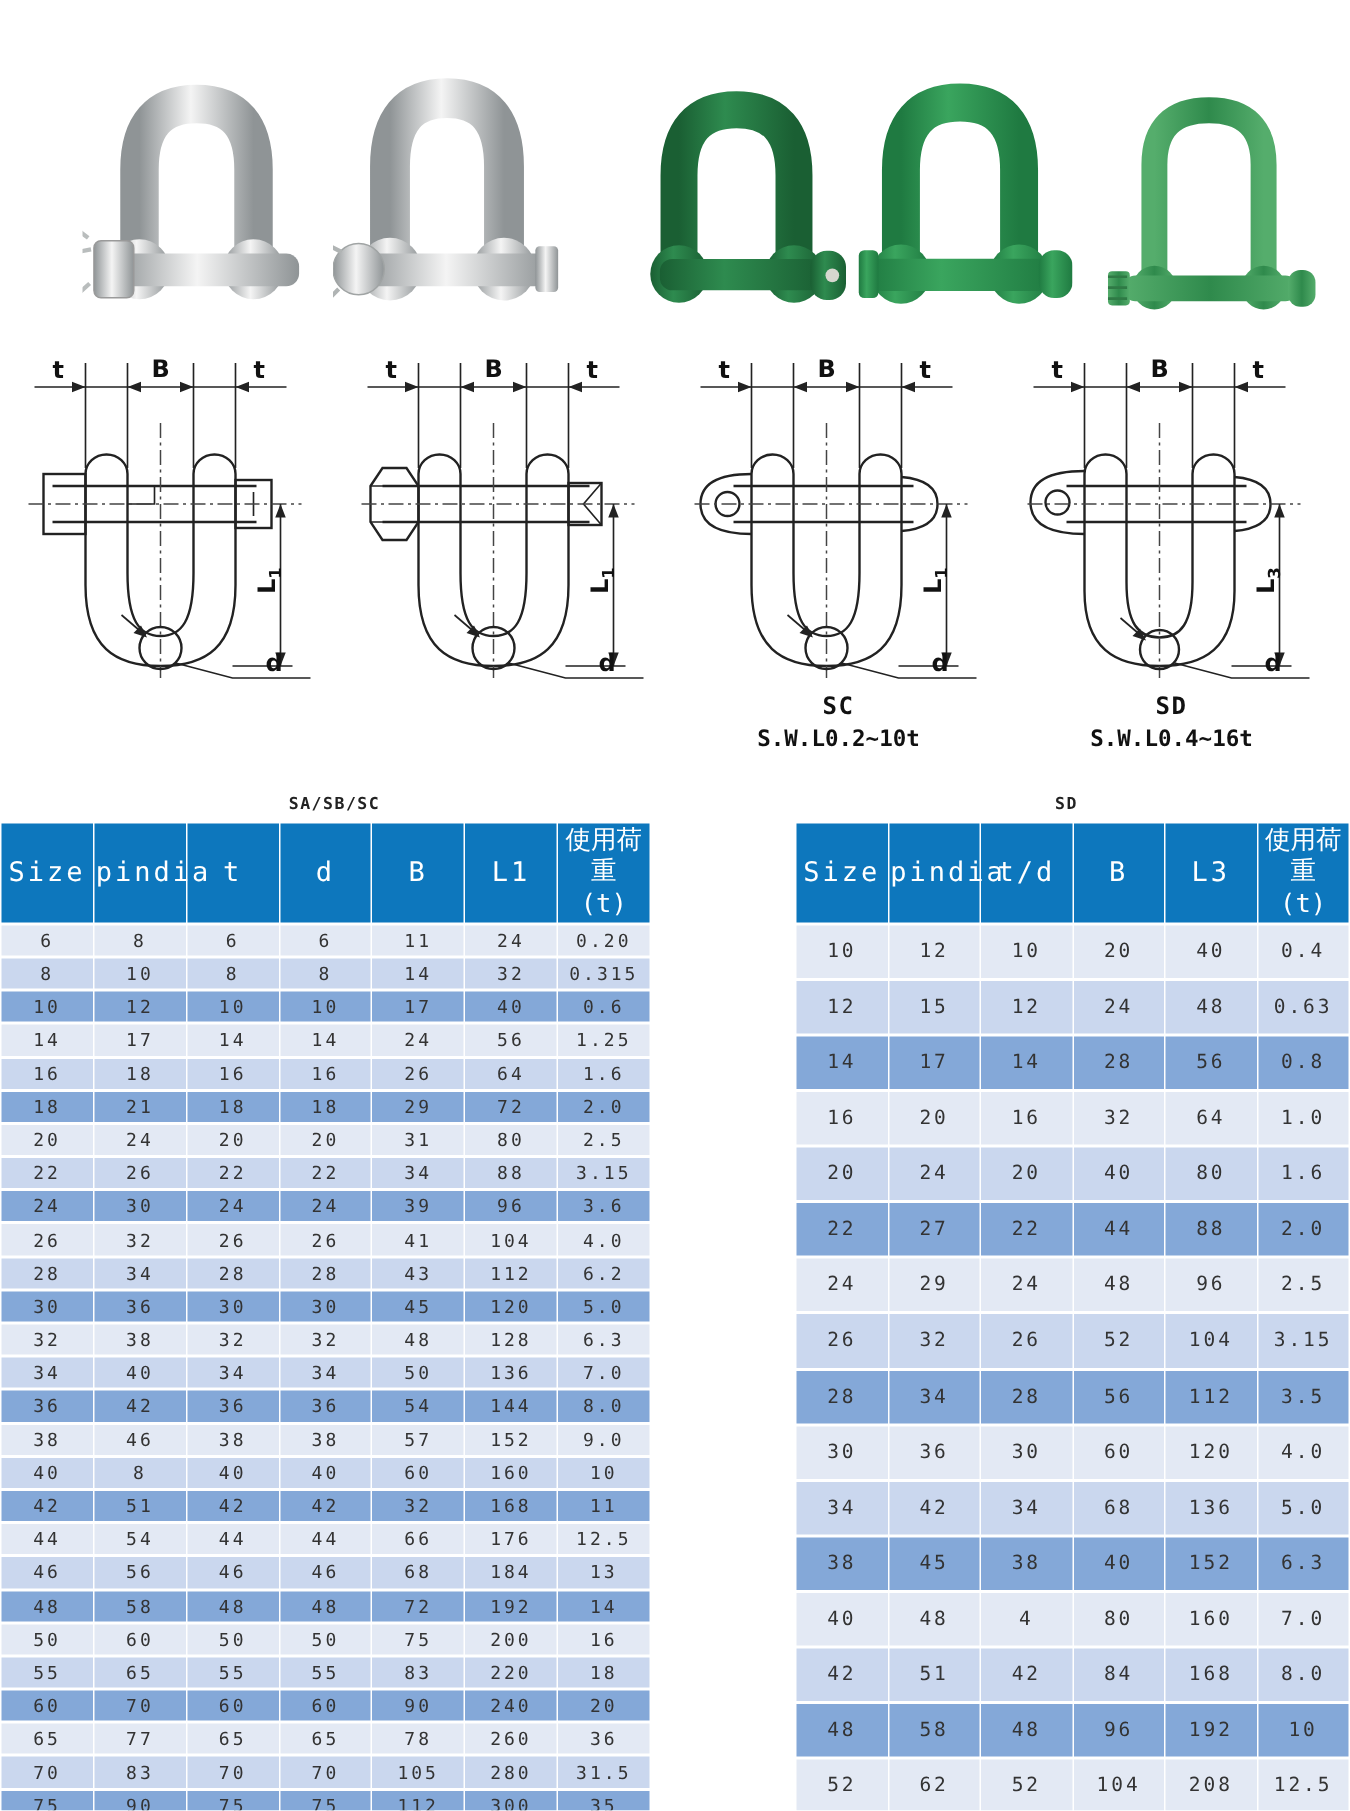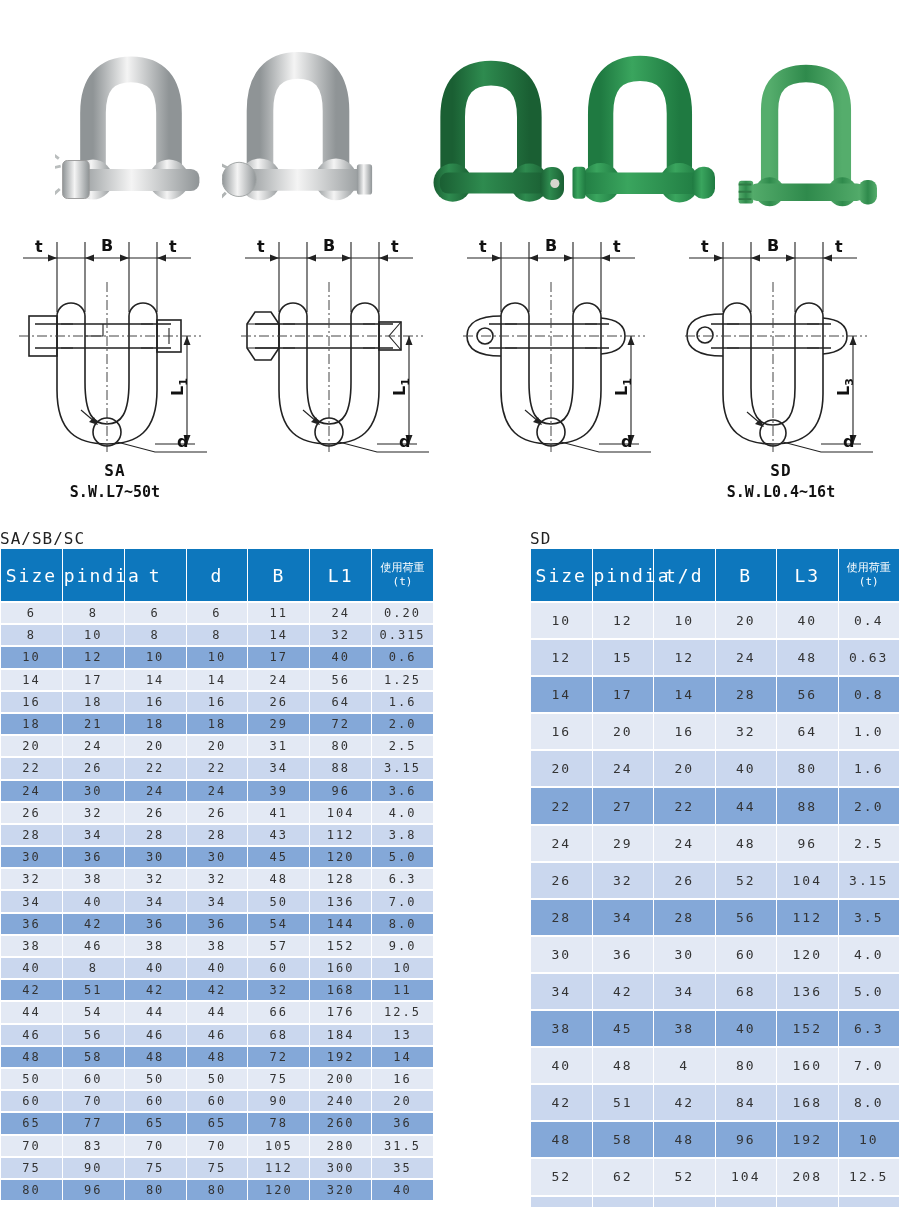--- a/index.html
+++ b/index.html
@@ -9,28 +9,28 @@
   .diagram{position:absolute;width:220px;margin:0;}
   .diagram .ln{fill:none;stroke:#222;stroke-width:1.6px;}
   .diagram .thin{fill:none;stroke:#222;stroke-width:1.1px;}
   .diagram .cl{fill:none;stroke:#444;stroke-width:1px;stroke-dasharray:10 3 2 3;}
   .diagram .arr{fill:#222;stroke:none;}
   .diagram text{font-family:"DejaVu Sans",sans-serif;font-weight:bold;font-size:16px;fill:#111;}
   .diagram text.sub-holder tspan.sub{font-size:11px;}
   .dcap{text-align:center;font-family:"DejaVu Sans Mono",monospace;color:#111;}
   .dcap .code{font-size:16px;font-weight:bold;letter-spacing:1px;}
   .dcap .swl{font-size:15px;font-weight:bold;margin-top:3px;}
-  .tbl-caption{position:absolute;font-size:16px;letter-spacing:1px;color:#222;text-align:left;}
+  .tbl-caption{position:absolute;font-size:11px;letter-spacing:1px;color:#222;text-align:center;font-weight:bold;}
   .cap-left{left:0;top:529px;width:446px;}
   .cap-right{left:530px;top:529px;width:362px;}
   table.spec{position:absolute;border-collapse:separate;border-spacing:1px 2px;table-layout:fixed;
              background:#fff;}
   table.spec th{background:var(--table-header-bg,#0d77bd);color:var(--table-header-text,#fff);
                 font-weight:normal;font-size:18px;letter-spacing:2px;vertical-align:middle;}
-  table.spec th.cjk{font-size:11px;letter-spacing:0;line-height:1.25;}
+  table.spec th.cjk{font-size:17px;letter-spacing:0;line-height:1.25;}
   table.spec td{text-align:center;color:var(--cell-text,#333);font-size:12px;letter-spacing:2px;}
   table.left-spec{left:0;top:547px;width:434px;}
   table.right-spec{left:530px;top:547px;width:370px;}
   table.spec thead th{height:50px;}
   table.left-spec td{height:18.2px;}
   table.right-spec td{height:33.1px;font-size:13px;}
   table.spec tbody tr:nth-child(3n+1) td{background:var(--row-light,#e3e9f4);}
   table.spec tbody tr:nth-child(3n+2) td{background:var(--row-mid,#cad7ee);}
   table.spec tbody tr:nth-child(3n)   td{background:var(--row-dark,#84a8d8);}
 </style>
@@ -133,24 +133,20 @@
       <path class="cl" d="M102 50 V220 M14 104 H196"></path>
       <path class="thin" d="M150 212 H190 M182 104 V212"></path>
       <path class="arr" d="M182 104 l-3.5 9 h7 z M182 212 l-3.5 -9 h7 z"></path>
       <text class="sub-holder" x="168" y="166" transform="rotate(-90 172 160)"><tspan>L</tspan><tspan class="sub" dy="4">1</tspan></text>
       <circle class="ln" cx="102" cy="200" r="14" fill="url(#hatch)"></circle>
       <path class="thin" d="M76 178 L90 190"></path>
         <path class="arr" d="M93 193 l-9 -3 5 -5 z"></path>
       <path class="thin" d="M112 210 L150 220 H202"></path>
       <text x="172" y="215">d</text>
     </svg>
-    <figcaption class="dcap">
-      <div class="code">SA</div>
-      <div class="swl">S.W.L7~50t</div>
-    </figcaption>
   </figure>
 
   <figure class="diagram" style="left:227px;top:232px">
     <svg width="220" height="225" viewBox="0 0 220 225">
       <path class="thin" d="M52 10 V80 M80 10 V80 M124 10 V80 M152 10 V80 M18 26 H186"></path>
       <path class="arr" d="M52 26 l-9 -3.5 v7 z M80 26 l9 -3.5 v7 z M124 26 l-9 -3.5 v7 z M152 26 l9 -3.5 v7 z"></path>
       <text x="30" y="20">t</text>
       <text x="96" y="19">B</text>
       <text x="164" y="20">t</text>
       <path class="ln" d="M52 158 V84 A14 13 0 0 1 80 84 V150 M124 150 V84 A14 13 0 0 1 152 84 V158"></path>
@@ -192,20 +188,24 @@
       <path class="cl" d="M102 50 V220 M14 104 H196"></path>
       <path class="thin" d="M150 212 H190 M182 104 V212"></path>
       <path class="arr" d="M182 104 l-3.5 9 h7 z M182 212 l-3.5 -9 h7 z"></path>
       <text class="sub-holder" x="168" y="166" transform="rotate(-90 172 160)"><tspan>L</tspan><tspan class="sub" dy="4">1</tspan></text>
       <circle class="ln" cx="102" cy="200" r="14" fill="url(#hatch)"></circle>
       <path class="thin" d="M76 178 L90 190"></path>
         <path class="arr" d="M93 193 l-9 -3 5 -5 z"></path>
       <path class="thin" d="M112 210 L150 220 H202"></path>
       <text x="172" y="215">d</text>
     </svg>
+    <figcaption class="dcap">
+      <div class="code">SC</div>
+      <div class="swl">S.W.L0.2~10t</div>
+    </figcaption>
   </figure>
 
   <figure class="diagram" style="left:671px;top:232px">
     <svg width="220" height="225" viewBox="0 0 220 225">
       <path class="thin" d="M52 10 V80 M80 10 V80 M124 10 V80 M152 10 V80 M18 26 H186"></path>
       <path class="arr" d="M52 26 l-9 -3.5 v7 z M80 26 l9 -3.5 v7 z M124 26 l-9 -3.5 v7 z M152 26 l9 -3.5 v7 z"></path>
       <text x="30" y="20">t</text>
       <text x="96" y="19">B</text>
       <text x="164" y="20">t</text>
       <path class="ln" d="M52 162 V84 A14 13 0 0 1 80 84 V156 M124 156 V84 A14 13 0 0 1 152 84 V162"></path>
@@ -338,21 +338,21 @@
           <td>104</td>
           <td>4.0</td>
         </tr>
         <tr>
           <td>28</td>
           <td>34</td>
           <td>28</td>
           <td>28</td>
           <td>43</td>
           <td>112</td>
-          <td>3.8</td>
+          <td>6.2</td>
         </tr>
         <tr>
           <td>30</td>
           <td>36</td>
           <td>30</td>
           <td>30</td>
           <td>45</td>
           <td>120</td>
           <td>5.0</td>
         </tr>
@@ -440,20 +440,29 @@
         <tr>
           <td>50</td>
           <td>60</td>
           <td>50</td>
           <td>50</td>
           <td>75</td>
           <td>200</td>
           <td>16</td>
         </tr>
         <tr>
+          <td>55</td>
+          <td>65</td>
+          <td>55</td>
+          <td>55</td>
+          <td>83</td>
+          <td>220</td>
+          <td>18</td>
+        </tr>
+        <tr>
           <td>60</td>
           <td>70</td>
           <td>60</td>
           <td>60</td>
           <td>90</td>
           <td>240</td>
           <td>20</td>
         </tr>
         <tr>
           <td>65</td>

